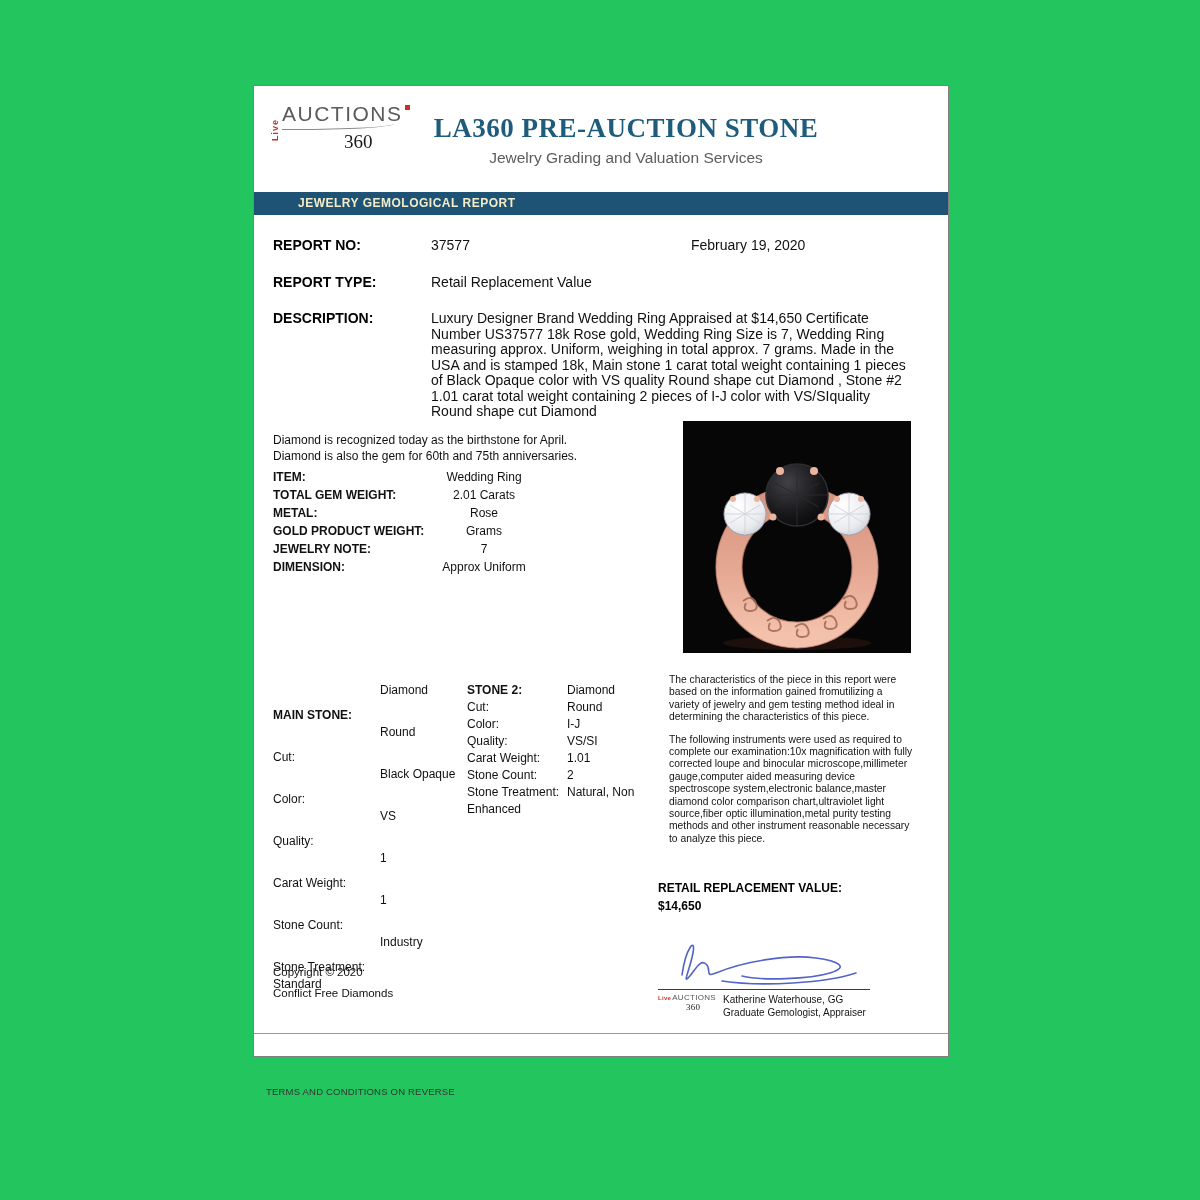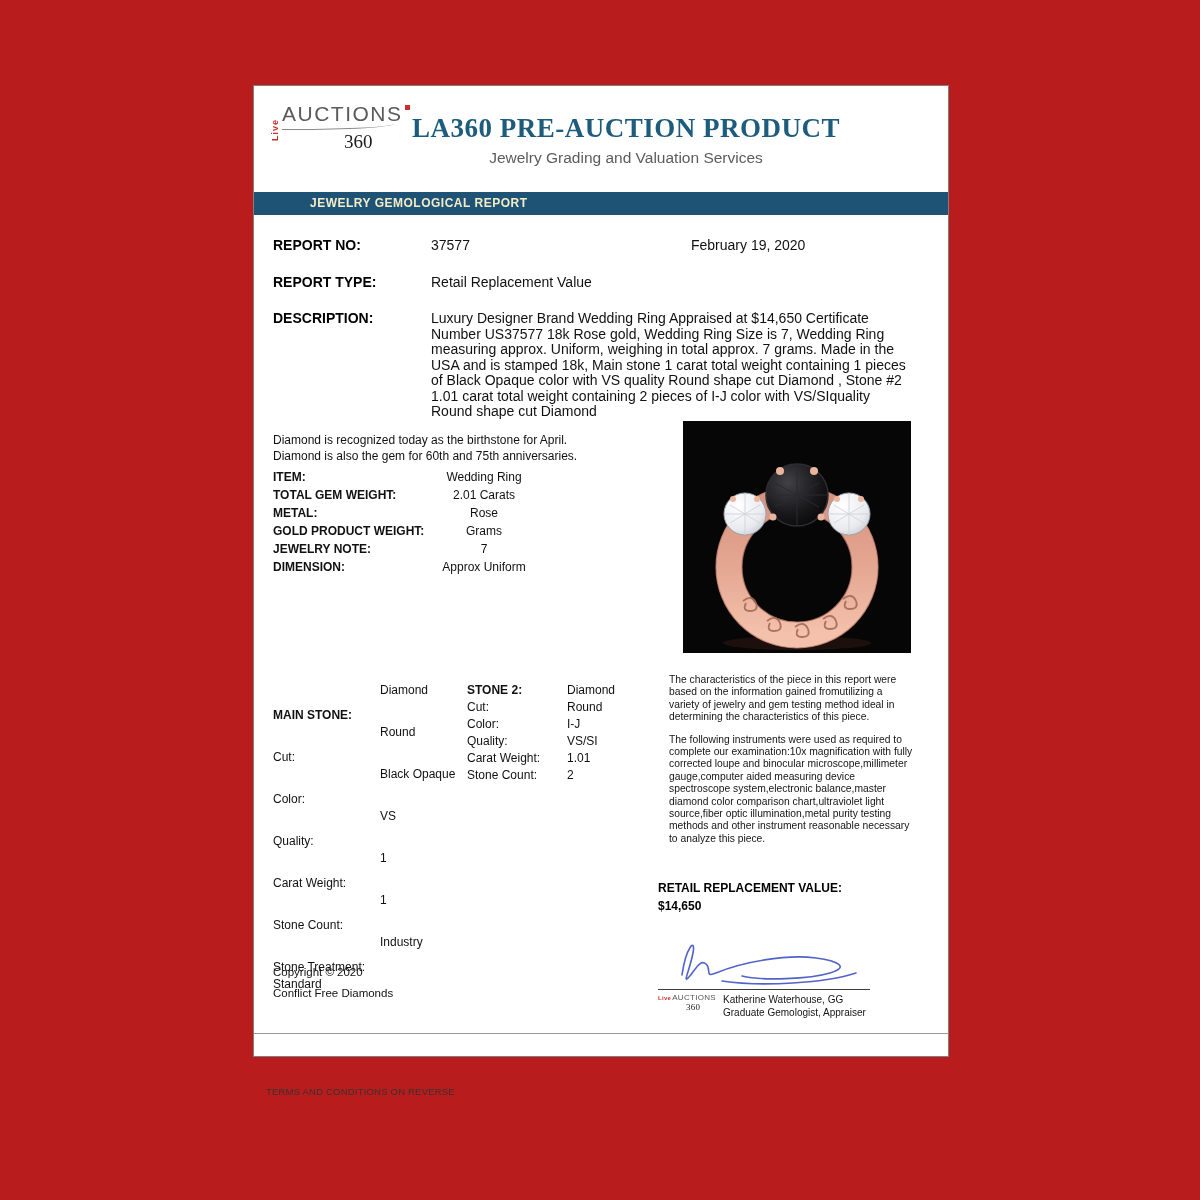--- a/index.html
+++ b/index.html
@@ -1,35 +1,35 @@
 <!DOCTYPE html>
 <html><head>
 <meta charset="utf-8">
 <style>
   html,body{margin:0;padding:0;background:#fff;}
-  .canvas{position:relative;width:1200px;height:1200px;background:#b91c1c;overflow:hidden;
+  .canvas{position:relative;width:1200px;height:1200px;background:#22c55e;overflow:hidden;
           font-family:"Liberation Sans",sans-serif;color:#111;}
   .page{position:absolute;left:253px;top:85px;width:694px;height:970px;background:#fff;
         border:1px solid #7f7f7f;}
 
   
   .logo{position:absolute;left:16px;top:16px;display:flex;align-items:flex-start;}
   .logo-live{color:#C8312B;font-size:9px;font-weight:bold;letter-spacing:1px;
              writing-mode:vertical-rl;transform:rotate(180deg);height:36px;margin:3px 2px 0 0;}
   .logo-auctions{font-size:21px;color:#5a5a5a;letter-spacing:1.5px;}
   .logo-dot{display:inline-block;width:5px;height:5px;background:#C8312B;margin-left:2px;vertical-align:top;margin-top:3px;}
   .logo-swoosh{width:112px;height:6px;border-bottom:1px solid #8a8a8a;border-radius:0 0 90% 0;margin-top:-3px;}
   .logo-360{display:block;font-family:"Liberation Serif",serif;font-size:19px;color:#1a1a1a;margin:1px 0 0 62px;}
 
   .title{position:absolute;left:50px;right:0;top:27px;text-align:center;
          font-family:"Liberation Serif",serif;font-weight:bold;font-size:27px;color:#1D5C7D;letter-spacing:0.5px;}
   .subtitle{position:absolute;left:50px;right:0;top:63px;text-align:center;font-size:15.5px;color:#5c5c5c;}
 
   .banner{position:absolute;left:0;right:0;top:106px;height:23px;background:#1F5376;}
-  .banner span{display:block;line-height:23px;padding-left:56px;font-size:12px;font-weight:bold;
+  .banner span{display:block;line-height:23px;padding-left:44px;font-size:12px;font-weight:bold;
                color:#F3ECC7;letter-spacing:0.5px;}
 
   .frow{position:absolute;left:19px;right:16px;display:flex;font-size:14px;line-height:15.5px;align-items:flex-start;}
   .lbl{font-weight:bold;color:#000;}
   .w158{flex:0 0 158px;}
   .w260{flex:0 0 260px;}
   .desc-val{width:475px;}
 
   .note{position:absolute;left:19px;top:346px;font-size:12px;line-height:16px;}
 
@@ -79,21 +79,21 @@
       <span class="logo-live">Live</span>
       <div>
         <div>
           <span class="logo-auctions">AUCTIONS</span><span class="logo-dot"></span>
         </div>
         <div class="logo-swoosh"></div>
         <span class="logo-360">360</span>
       </div>
     </div>
 
-    <div class="title">LA360 PRE-AUCTION PRODUCT</div>
+    <div class="title">LA360 PRE-AUCTION STONE</div>
     <div class="subtitle">Jewelry Grading and Valuation Services</div>
 
     <div class="banner">
       <span>JEWELRY GEMOLOGICAL REPORT</span>
     </div>
 
     <div class="frow" style="top:152px">
       <span class="lbl w158">REPORT NO:</span>
       <span class="w260">37577</span>
       <span>February 19, 2020</span>
@@ -230,20 +230,23 @@
       </div>
       <div class="srow">
         <span class="slbl">Quality:</span><span>VS/SI</span>
       </div>
       <div class="srow">
         <span class="slbl">Carat Weight:</span><span>1.01</span>
       </div>
       <div class="srow">
         <span class="slbl">Stone Count:</span><span>2</span>
       </div>
+      <div class="srow">
+        <span class="slbl">Stone Treatment:</span><span>Natural, Non Enhanced</span>
+      </div>
     </div>
 
     <div class="char-col">
       <p>The characteristics of the piece in this report were based on the information gained fromutilizing a variety of jewelry and gem testing method ideal in determining the characteristics of this piece.</p>
       <p>The following instruments were used as required to complete our examination:10x magnification with fully corrected loupe and binocular microscope,millimeter gauge,computer aided measuring device spectroscope system,electronic balance,master diamond color comparison chart,ultraviolet light source,fiber optic illumination,metal purity testing methods and other instrument reasonable necessary to analyze this piece.</p>
     </div>
 
     <div class="retail">
       <div>RETAIL REPLACEMENT VALUE:</div>
       <div>$14,650</div>

